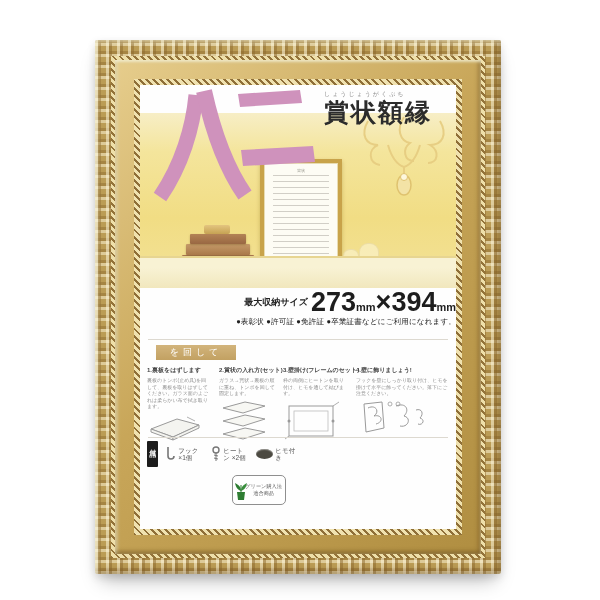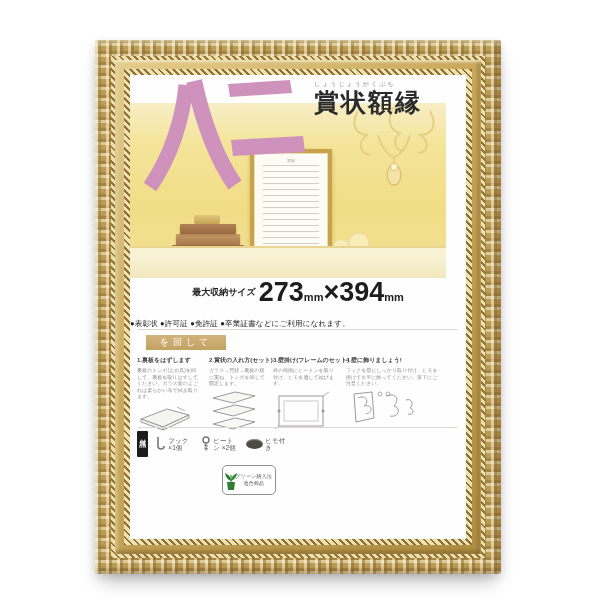--- a/index.html
+++ b/index.html
@@ -17,21 +17,21 @@
     box-shadow:
       inset 2px 2px 4px rgba(255,255,230,.65),
       inset -3px -3px 6px rgba(90,60,20,.45),
       0 12px 18px -6px rgba(0,0,0,.28),
       0 3px 9px rgba(0,0,0,.12);
     border-radius:2px;
   }
   .bead{box-sizing:border-box;width:100%;height:100%;
     background:repeating-linear-gradient(45deg,#93733a 0 2px,#eedfa9 2px 5px);}
   .bead-outer{padding:4px;}
-  .slope{box-sizing:border-box;width:100%;height:100%;padding:9px;
+  .slope{box-sizing:border-box;width:100%;height:100%;padding:19px;
     background:linear-gradient(135deg,#e6cd8c 0%,#c8a659 45%,#b08e41 100%);
     box-shadow:inset 0 2px 3px rgba(255,255,230,.7), inset 0 -3px 4px rgba(100,70,25,.45),
                inset 3px 0 3px rgba(255,255,230,.4), inset -3px 0 4px rgba(100,70,25,.35);}
   .bead-inner{box-sizing:border-box;width:100%;height:100%;padding:6px;
     background:repeating-linear-gradient(45deg,#8f6f38 0 2px,#f0e2af 2px 5px);}
   .insert{position:relative;width:100%;height:100%;background:#fefefe;overflow:hidden;}
 
   
   .pink-glyphs{position:absolute;left:10px;top:2px;width:172px;height:120px;z-index:3;}
   .visually-hidden{position:absolute;width:1px;height:1px;overflow:hidden;clip:rect(0 0 0 0);white-space:nowrap;}
@@ -58,25 +58,25 @@
   .book1{left:4px;top:26px;width:72px;height:13px;background:linear-gradient(180deg,#a8764e,#8f5c3d);}
   .book2{left:8px;top:15px;width:64px;height:11px;background:linear-gradient(180deg,#c59a68,#a9784a);}
   .book3{left:12px;top:5px;width:56px;height:10px;background:linear-gradient(180deg,#b38355,#96644086);background-color:#9c6b45;}
   .book-trinket{position:absolute;left:26px;top:-4px;width:26px;height:9px;background:linear-gradient(180deg,#e3c57f,#c6a253);border-radius:2px;}
   .glassware{position:absolute;left:201px;top:128px;width:40px;height:32px;}
   .glass{position:absolute;border:1px solid rgba(235,220,165,.95);background:rgba(255,252,235,.45);}
   .glass1{left:2px;top:8px;width:14px;height:22px;border-radius:7px 7px 3px 3px;}
   .glass2{left:18px;top:2px;width:18px;height:28px;border-radius:9px 9px 4px 4px;}
 
   
-  .size-banner{position:absolute;left:0;top:203px;width:100%;text-align:center;z-index:2;background:#fefefe;padding-top:2px;}
+  .size-banner{position:absolute;left:0;top:203px;width:100%;text-align:right;z-index:2;background:#fefefe;padding-top:2px;}
   .size-prefix{font-size:9px;font-weight:bold;color:#222;vertical-align:6px;margin-right:3px;}
   .size-big{font-size:27px;font-weight:bold;color:#1d1d1d;letter-spacing:0px;line-height:.95;}
   .size-unit{font-size:11px;font-weight:bold;color:#1d1d1d;}
-  .uses-line{position:absolute;left:0;top:244px;width:100%;text-align:left;font-size:7.5px;color:#222;z-index:2;letter-spacing:.2px;}
+  .uses-line{position:absolute;left:0;top:232px;width:100%;text-align:right;font-size:7.5px;color:#222;z-index:2;letter-spacing:.2px;}
 
   
   .divider{position:absolute;left:8px;right:8px;height:1px;background:#ddd9d0;z-index:2;}
   .d1{top:254px;} .d2{top:352px;}
   .howto-badge{position:absolute;left:16px;top:260px;width:80px;height:15px;line-height:15px;
     background:linear-gradient(180deg,#d2b47c,#c2a162);color:#fff;font-size:9px;letter-spacing:4px;
     text-align:center;z-index:2;}
   .step{position:absolute;top:281px;z-index:2;}
   .step-title{font-size:6px;color:#444;font-weight:bold;margin-bottom:2px;white-space:nowrap;}
   .step-body{font-size:5px;color:#8d8d8d;line-height:1.3;}

